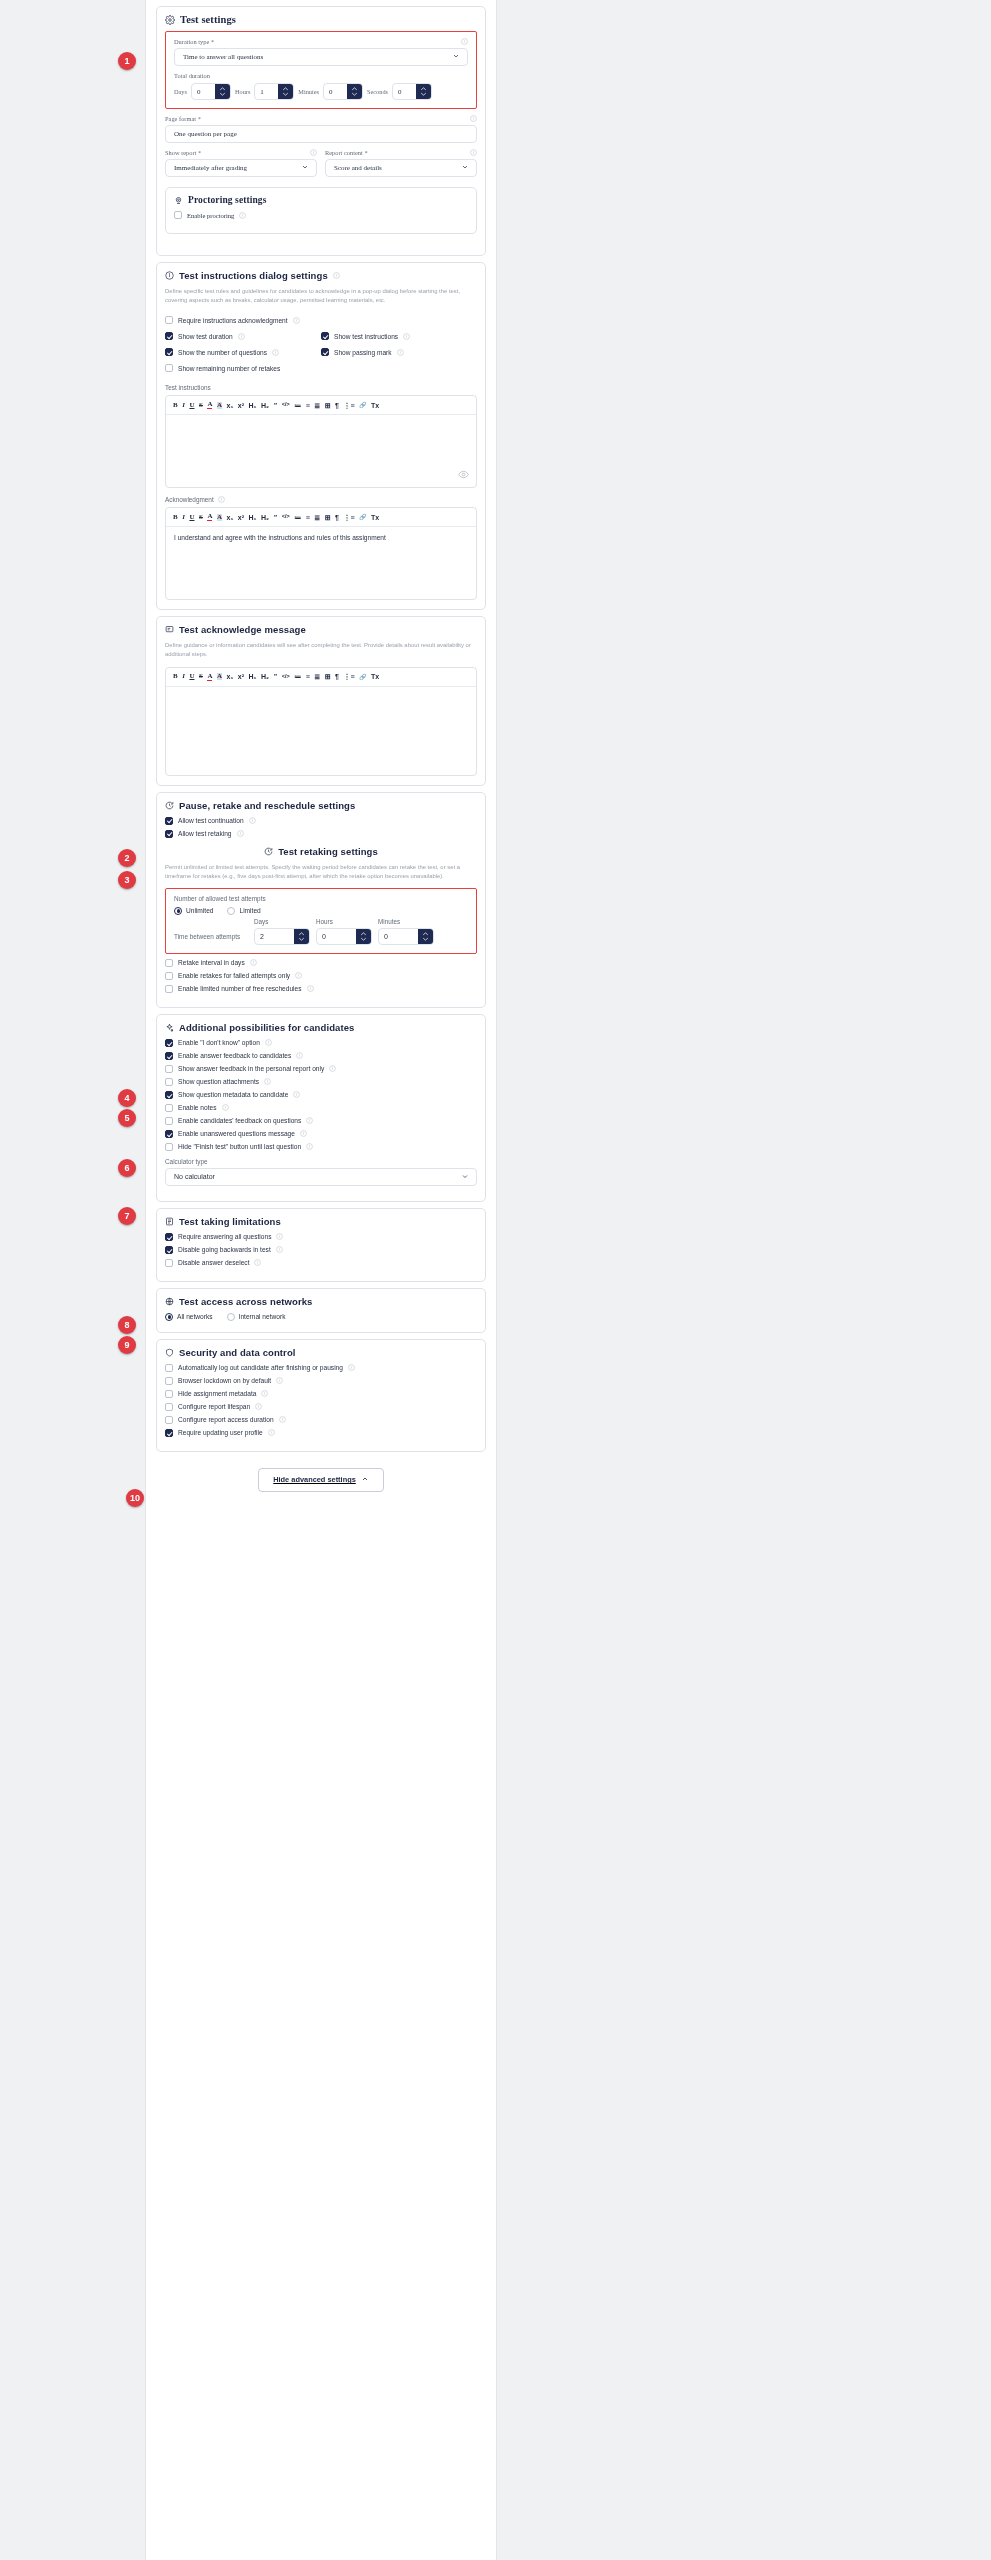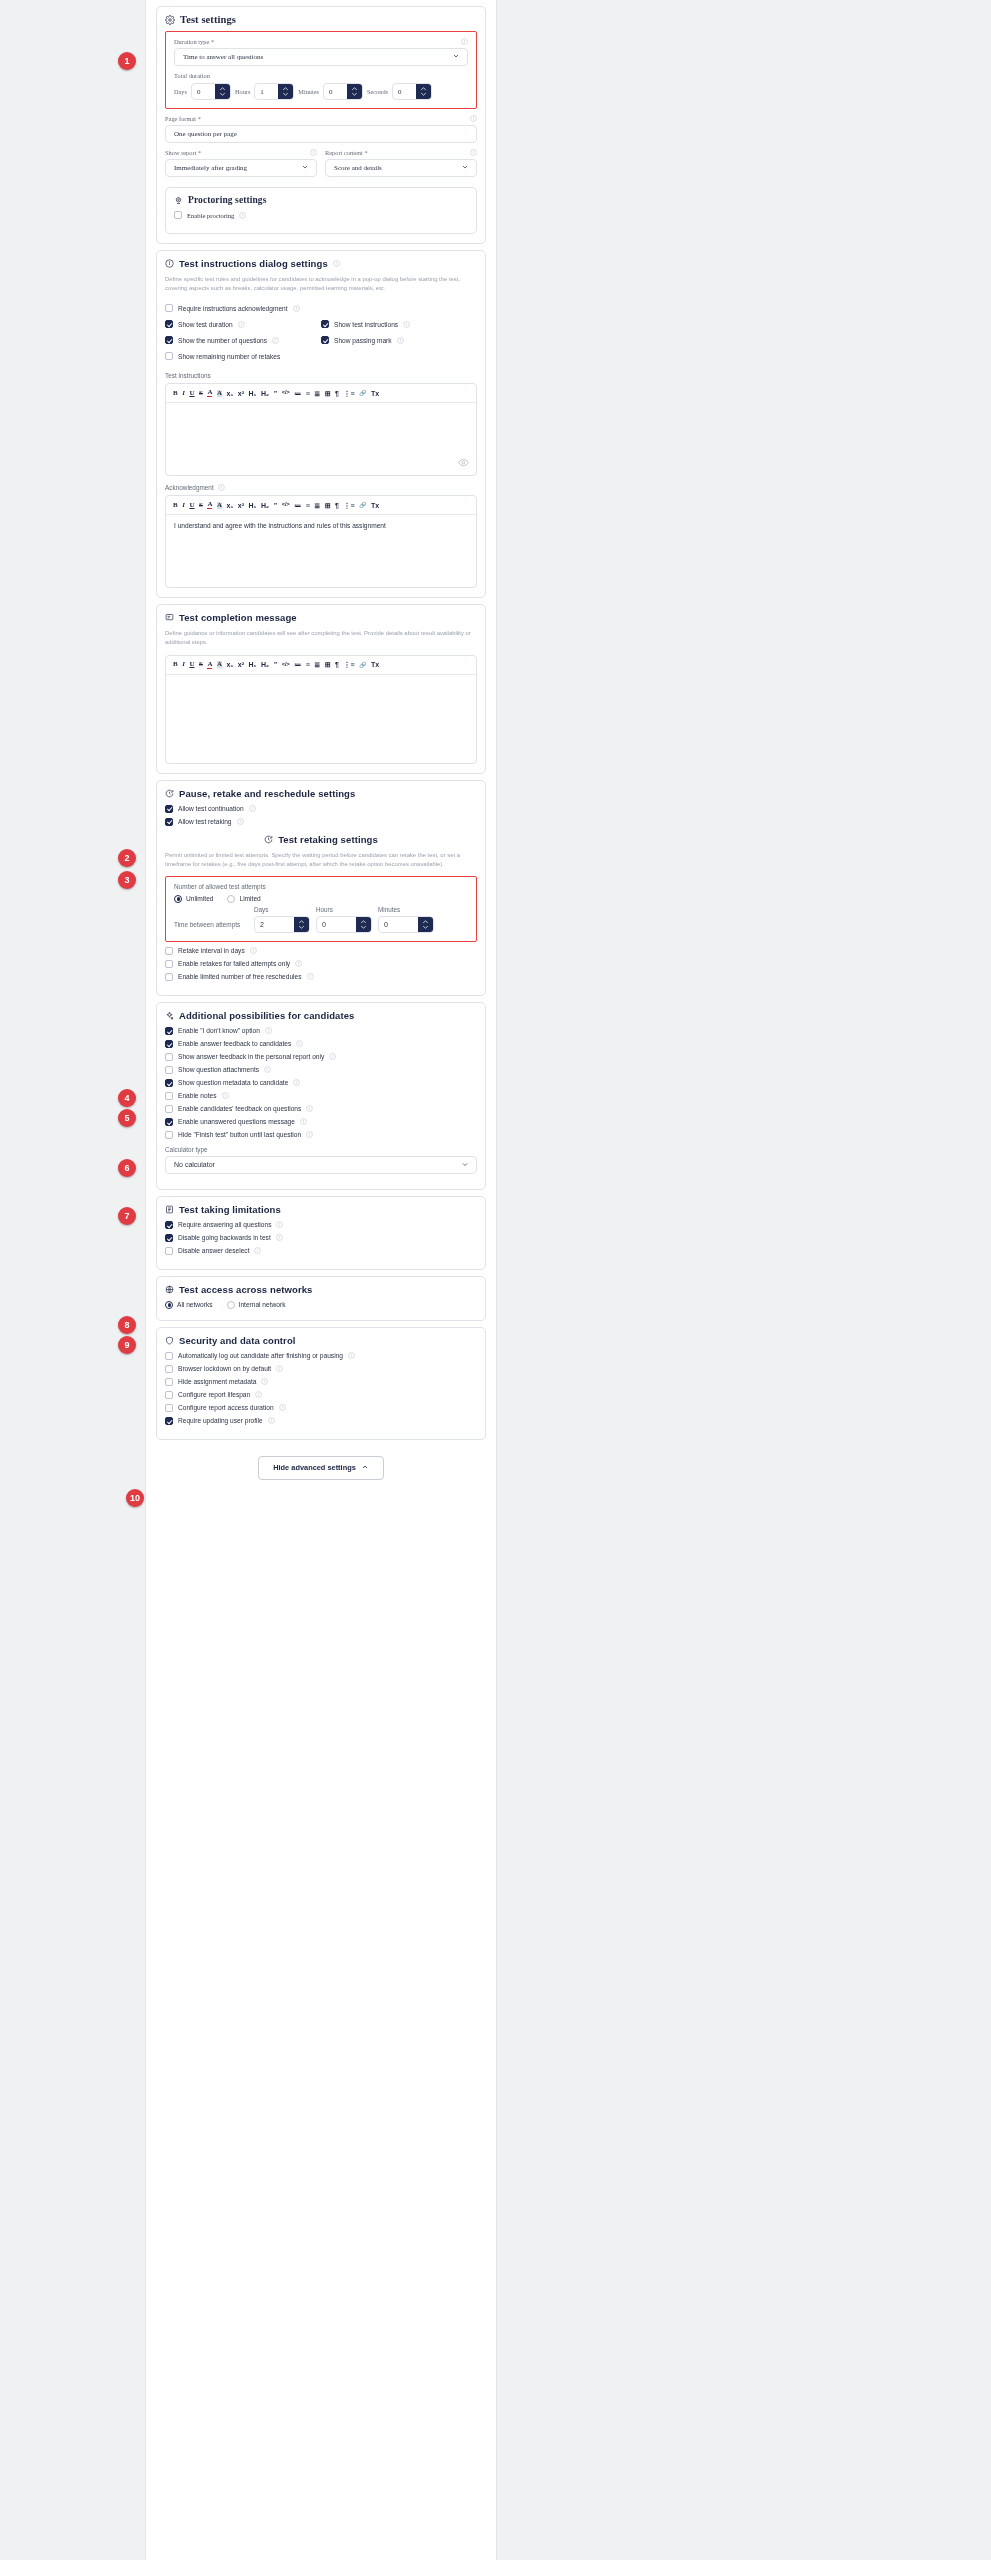--- a/index.html
+++ b/index.html
@@ -259,20 +259,21 @@
     box-shadow: 0 1px 2px rgba(0,0,0,.3);
     z-index: 40;
     font-family: "Liberation Sans", sans-serif;
   }
 
   
   .footer-btn-wrap {
     display: flex;
     justify-content: center;
     padding: 10px 0 16px 0;
+    text-decoration: underline;
   }
   .footer-btn {
     border: 1px solid #c9cdd6;
     border-radius: 4px;
     background: #fff;
     font-size: 7.4px;
     color: #1b2440;
     padding: 6px 14px;
     display: flex;
     align-items: center;
@@ -460,21 +461,21 @@
               <span>Score and details</span>
               <span class="chev">
                 <svg width="8" height="8" viewBox="0 0 24 24" fill="none" stroke="#3b4457" stroke-width="2.4">
                     <path d="M6 9l6 6 6-6"></path>
                   </svg>
               </span>
             </div>
           </div>
         </div>
 
-        <div class="card" style="margin:10px 0 0 0;">
+        <div class="card" style="margin:10px 0 12px 0;">
           <div class="card-title">
             <span>
               <svg width="9" height="9" viewBox="0 0 24 24" fill="none" stroke="#1b2440" stroke-width="1.8">
                 <circle cx="12" cy="10" r="6"></circle>
                   <circle cx="12" cy="10" r="2.2"></circle>
                   <path d="M8 20h8"></path>
               </svg>
             </span>
             <span>Proctoring settings</span>
           </div>
@@ -641,21 +642,21 @@
       </div>
 
       <div class="card">
         <div class="card-title">
           <span>
             <svg width="9" height="9" viewBox="0 0 24 24" fill="none" stroke="#1b2440" stroke-width="1.8">
                 <rect x="3" y="4" width="18" height="14" rx="2"></rect>
                 <path d="M7 9h7M7 13h5"></path>
               </svg>
           </span>
-          <span>Test completion message</span>
+          <span>Test acknowledge message</span>
         </div>
         <div class="card-desc">Define guidance or information candidates will see after completing the test. Provide details about result availability or additional steps.</div>
         <div class="rte">
           <div class="rte-toolbar">
             <span class="ti">B</span>
             <span class="ti" style="font-style:italic;">I</span>
             <span class="ti" style="text-decoration:underline;">U</span>
             <span class="ti" style="text-decoration:line-through;">S</span>
             <span class="ti" style="border-bottom:1.2px solid #d23;">A</span>
             <span class="ti" style="background:#d9dde6;">A</span>

